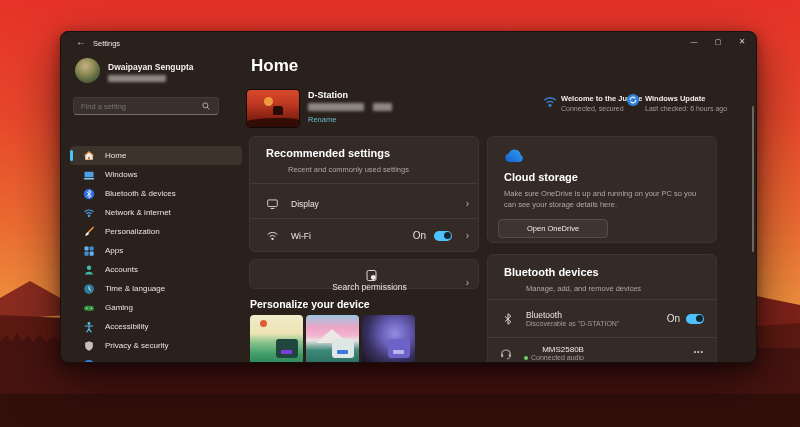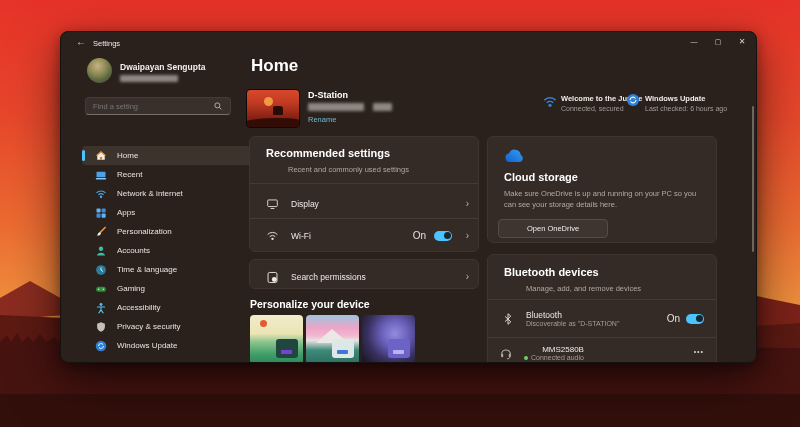--- a/index.html
+++ b/index.html
@@ -21,21 +21,21 @@
   }
   
   .titlebar { position:absolute; left:0; top:0; right:0; height:22px; }
   .back { position:absolute; left:12px; top:4px; font-size:10px; color:#e3dcd7; width:16px; text-align:center; cursor:default; }
   .win-title { position:absolute; left:32px; top:7px; font-size:7.5px; color:#efe9e4; }
   .controls { position:absolute; right:2px; top:0; display:flex; }
   .ctl { width:24px; height:19px; display:flex; align-items:center; justify-content:center; font-size:7px; color:#d8d1cc; }
   .ctl.close { font-size:8px; }
 
   
-  .sidebar { position:absolute; left:16px; top:22px; width:182px; bottom:0; }
+  .sidebar { position:absolute; left:4px; top:22px; width:182px; bottom:0; }
   .avatar {
     position:absolute; left:10px; top:4px; width:25px; height:25px; border-radius:50%;
     background:radial-gradient(circle at 42% 32%, #c8b183 0%, #8f8a55 38%, #5e6b42 62%, #3e3a28 100%);
   }
   .prof-name { position:absolute; left:43px; top:8px; font-size:8.5px; font-weight:bold; color:#f4efeb; }
   .redact { background:#8f8782; filter:blur(1.6px); border-radius:1px; position:absolute; }
   .prof-mail { left:43px; top:21px; width:58px; height:7px; }
   .searchbox {
     position:absolute; left:8px; top:43px; width:146px; height:18px;
     background:#39302b; border:1px solid #463c36; border-bottom:1px solid #786e67;
@@ -167,51 +167,60 @@
         </span>
         <span class="nav-label">Home</span>
       </div>
       <div class="nav-item">
         <span class="nav-ic">
           <svg width="12" height="12" viewBox="0 0 16 16">
               <rect x="2" y="3.5" width="12" height="7.5" rx="1" fill="#4ba2e8"></rect>
               <rect x="1" y="12" width="14" height="2" rx="1" fill="#85c6f2"></rect>
             </svg>
         </span>
-        <span class="nav-label">Recent</span>
+        <span class="nav-label">Windows</span>
+      </div>
+      <div class="nav-item">
+        <span class="nav-ic">
+          <svg width="12" height="12" viewBox="0 0 16 16">
+              <circle cx="8" cy="8" r="7" fill="#2c6fe0"></circle>
+              <path d="M8 3 v10 M8 3 l3 2.5 L5 11 M8 13 l3-2.5 L5 5" stroke="#fff" stroke-width="1.1" fill="none"></path>
+            </svg>
+        </span>
+        <span class="nav-label">Bluetooth &amp; devices</span>
       </div>
       <div class="nav-item">
         <span class="nav-ic">
           <svg width="12" height="12" viewBox="0 0 16 16">
               <path d="M2 6.5 a8.5 8.5 0 0 1 12 0" stroke="#49a4e6" stroke-width="1.6" fill="none"></path>
               <path d="M4.6 9 a5 5 0 0 1 6.8 0" stroke="#49a4e6" stroke-width="1.6" fill="none"></path>
               <circle cx="8" cy="11.8" r="1.7" fill="#49a4e6"></circle>
             </svg>
         </span>
         <span class="nav-label">Network &amp; internet</span>
+      </div>
+      <div class="nav-item">
+        <span class="nav-ic">
+          <svg width="12" height="12" viewBox="0 0 16 16">
+              <path d="M13.5 2 L7 8.5" stroke="#e8923f" stroke-width="2.2" stroke-linecap="round"></path>
+              <path d="M6.8 8 L4 9.5 L3 13.2 L6.8 12 L8 10 Z" fill="#f2ece5"></path>
+            </svg>
+        </span>
+        <span class="nav-label">Personalization</span>
       </div>
       <div class="nav-item">
         <span class="nav-ic">
           <svg width="12" height="12" viewBox="0 0 16 16">
               <rect x="2" y="2" width="5.4" height="5.4" rx="1" fill="#62b4f0"></rect>
               <rect x="8.8" y="2" width="5.4" height="5.4" rx="1" fill="#3d8cd4"></rect>
               <rect x="2" y="8.8" width="5.4" height="5.4" rx="1" fill="#3d8cd4"></rect>
               <rect x="8.8" y="8.8" width="5.4" height="5.4" rx="1" fill="#62b4f0"></rect>
             </svg>
         </span>
         <span class="nav-label">Apps</span>
-      </div>
-      <div class="nav-item">
-        <span class="nav-ic">
-          <svg width="12" height="12" viewBox="0 0 16 16">
-              <path d="M13.5 2 L7 8.5" stroke="#e8923f" stroke-width="2.2" stroke-linecap="round"></path>
-              <path d="M6.8 8 L4 9.5 L3 13.2 L6.8 12 L8 10 Z" fill="#f2ece5"></path>
-            </svg>
-        </span>
-        <span class="nav-label">Personalization</span>
       </div>
       <div class="nav-item">
         <span class="nav-ic">
           <svg width="12" height="12" viewBox="0 0 16 16">
               <circle cx="8" cy="5" r="2.9" fill="#3dbda2"></circle>
               <path d="M2.6 14 a5.5 4.6 0 0 1 10.8 0 Z" fill="#3dbda2"></path>
             </svg>
         </span>
         <span class="nav-label">Accounts</span>
       </div>
@@ -318,21 +327,21 @@
       </span>
       <span class="row-label">Wi-Fi</span>
       <span class="on-lbl">On</span>
       <span class="toggle">
           <span class="knob"></span>
         </span>
       <span class="chev">›</span>
     </div>
   </div>
   <div class="card card-b">
-    <div class="row" style="top:2px; height:30px;">
+    <div class="row" style="top:8px; height:30px;flex-direction:column;">
       <span class="row-ic">
         <svg width="13" height="13" viewBox="0 0 16 16">
             <rect x="2.5" y="1.8" width="11" height="12.4" rx="2" stroke="#e6e0da" stroke-width="1.2" fill="none"></rect>
             <circle cx="10.2" cy="10.4" r="3" fill="#efe9e3"></circle>
           </svg>
       </span>
       <span class="row-label">Search permissions</span>
       <span class="chev">›</span>
     </div>
   </div>

